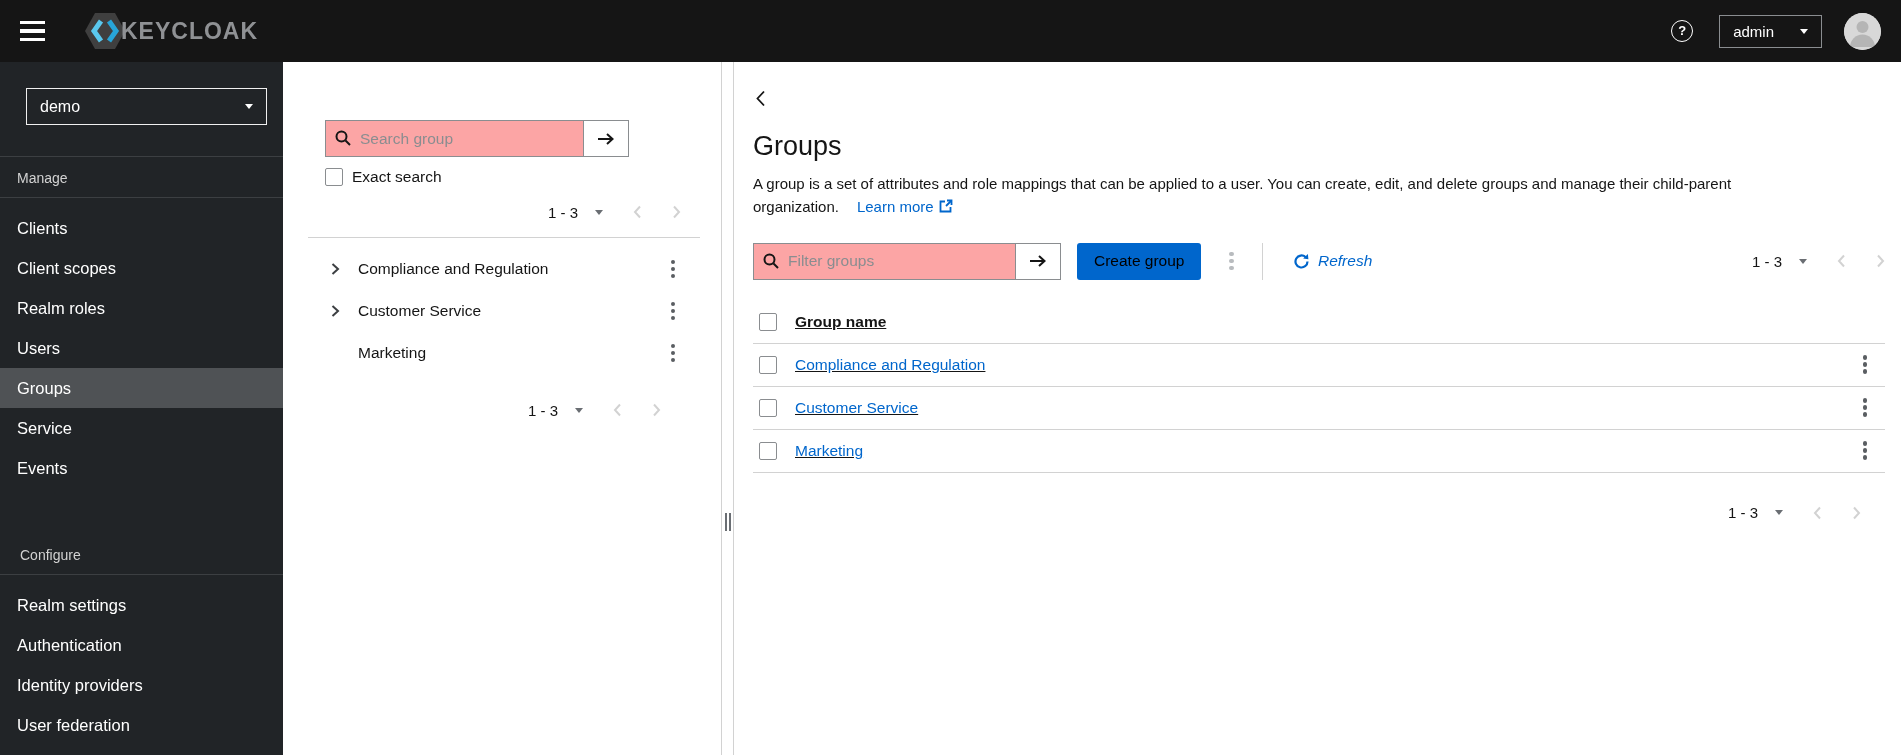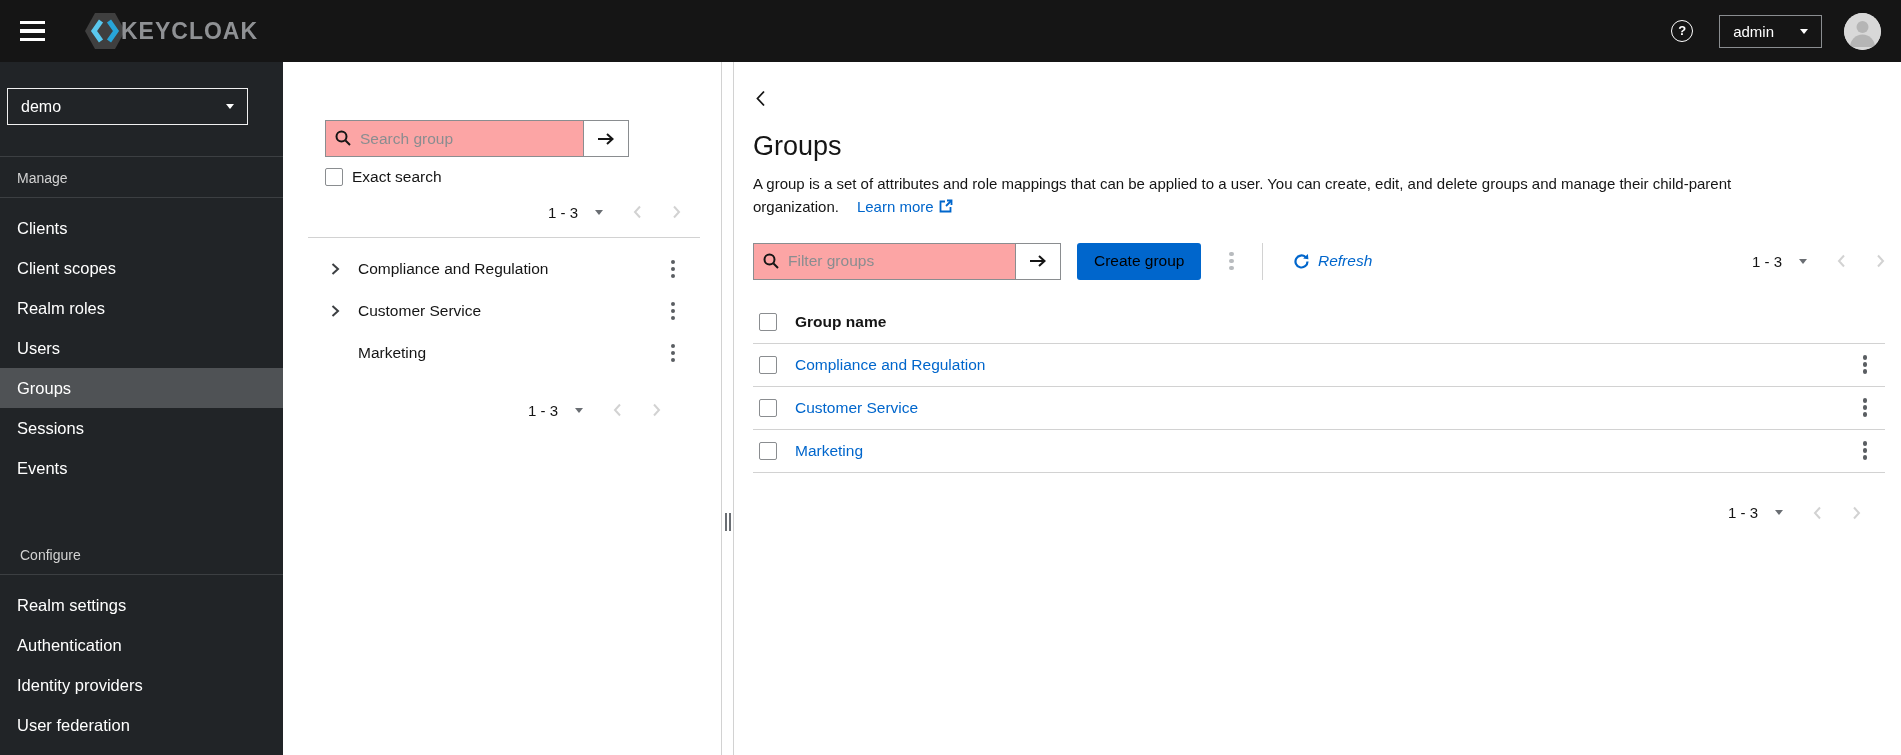--- a/index.html
+++ b/index.html
@@ -21,21 +21,21 @@
   .user-dd { margin-left:26px; display:flex; align-items:center; gap:26px;
              border:1px solid #8a8d90; background:none; color:#fff; font-size:15px;
              padding:7px 13px; cursor:pointer; }
   .caret { display:inline-block; width:0; height:0; border-left:4.5px solid transparent;
            border-right:4.5px solid transparent; border-top:5.5px solid currentColor; }
   .avatar { margin-left:22px; width:37px; height:37px; border-radius:50%; background:#d8d8d8;
             overflow:hidden; cursor:pointer; border:none; padding:0; }
 
   
   .sidebar { position:absolute; left:0; top:62px; width:283px; height:693px; background:#212427; }
-  .realm-block { padding:26px 24px 31px 7px; border-bottom:1px solid #3c3f42; }
+  .realm-block { padding:26px 24px 31px 26px; border-bottom:1px solid #3c3f42; }
   .realm-select { width:241px; height:37px; border:1px solid #f0f0f0; background:none;
                   color:#fff; font-size:16px; display:flex; align-items:center;
                   justify-content:space-between; padding:0 13px; cursor:pointer; }
   .nav-section-head { padding:13px 0 11px 17px; border-bottom:1px solid #3c3f42;
                       color:#d2d2d2; font-size:14px; }
   .nav-list { list-style:none; padding:10px 0; }
   .nav-list li { height:40px; line-height:40px; padding-left:17px; font-size:16.5px;
                  color:#fff; cursor:pointer; }
   .nav-list li.active { background:#4f5255; }
   .section2 { margin-top:36px;padding-left:20px; }
@@ -98,21 +98,21 @@
                 border:none; border-radius:3px; font-size:15.5px; cursor:pointer;
                 font-family:"Liberation Sans", sans-serif; }
   .toolbar .kebab { margin:0 22px; }
   .vdivider { width:1px; height:37px; background:#d2d2d2; }
   .refresh-btn { margin-left:30px; border:none; background:none; color:#0066cc; font-size:15.5px;
                  display:flex; align-items:center; gap:8px; cursor:pointer;
                  font-family:"Liberation Sans", sans-serif;font-style:italic; }
   .toolbar-spacer { flex:1; }
 
   .grid { margin-top:21px; }
-  .grid-row { height:43px; display:flex; align-items:center; border-bottom:1px solid #d2d2d2; }
+  .grid-row { height:43px; display:flex; align-items:center; border-bottom:1px solid #d2d2d2;text-decoration:underline; }
   .cell-check { width:38px; display:flex; align-items:center; padding-left:6px; flex:none; }
   .cell-name { flex:1; font-size:15.5px; padding-left:4px; }
   .cell-name.header { font-weight:bold; }
   .row-link { color:#0066cc; text-decoration:none; cursor:pointer; }
   .cell-actions { width:40px; display:flex; justify-content:center; flex:none; }
   .cell-actions .kebab { margin-left:0; }
 
   .bottom-pager { margin-top:28px; padding-right:24px; }
 </style>
 </head>
@@ -156,21 +156,21 @@
     </button>
   </div>
 
   <div class="nav-section-head">Manage</div>
   <ul class="nav-list">
     <li>Clients</li>
     <li>Client scopes</li>
     <li>Realm roles</li>
     <li>Users</li>
     <li class="active">Groups</li>
-    <li>Sessions</li>
+    <li>Service</li>
     <li>Events</li>
   </ul>
 
   <div class="nav-section-head section2">Configure</div>
   <ul class="nav-list">
     <li>Realm settings</li>
     <li>Authentication</li>
     <li>Identity providers</li>
     <li>User federation</li>
   </ul>

